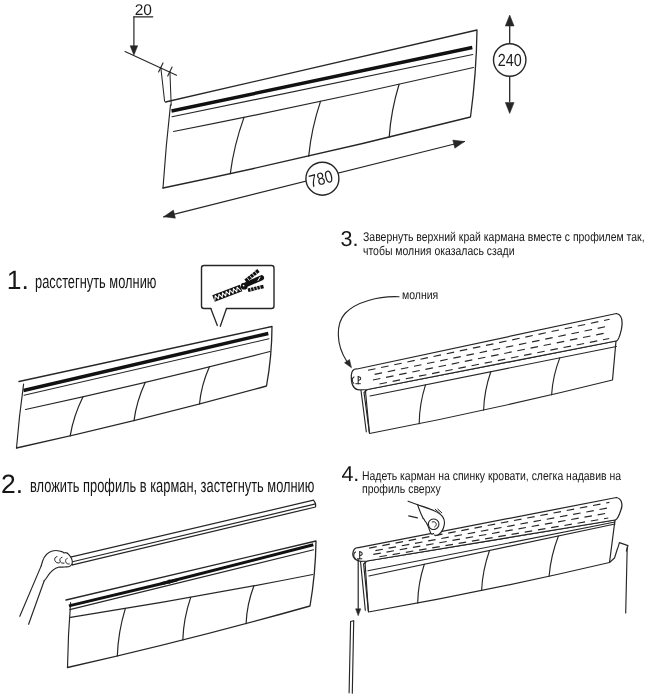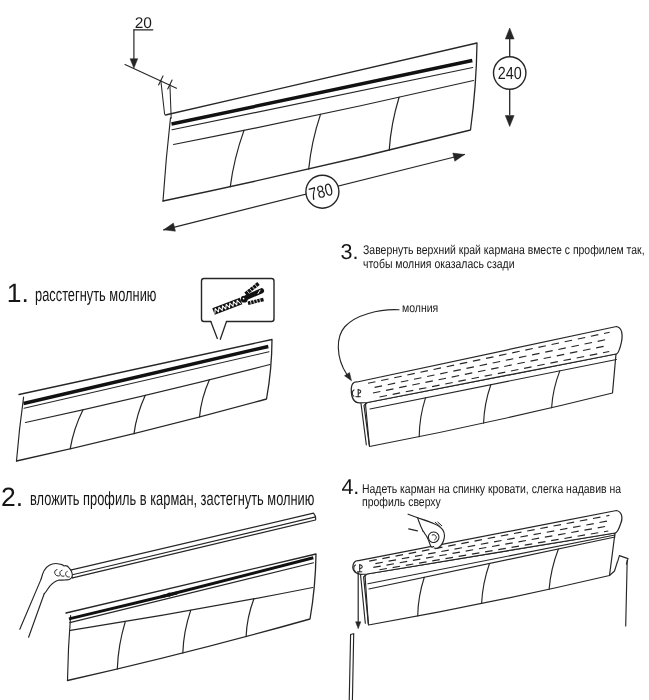--- a/index.html
+++ b/index.html
@@ -4,21 +4,21 @@
 <style>
   html, body { margin: 0; padding: 0; }
   body {
     width: 649px; height: 700px;
     background: #ffffff;
     font-family: "Liberation Sans", sans-serif;
     overflow: hidden;
     -webkit-font-smoothing: antialiased;
     text-rendering: geometricPrecision;
   }
-  .sheet { position: relative; width: 649px; height: 608px; will-change: transform; margin-top: 13px; }
+  .sheet { position: relative; width: 649px; height: 608px; will-change: transform; }
   .drawing { position: absolute; left: 0; top: 0; }
   svg text { font-family: "Liberation Sans", sans-serif; }
   .step-num {
     position: absolute;
     color: #161616;
     line-height: 1;
     white-space: nowrap;
   }
   .step-caption {
     position: absolute;

